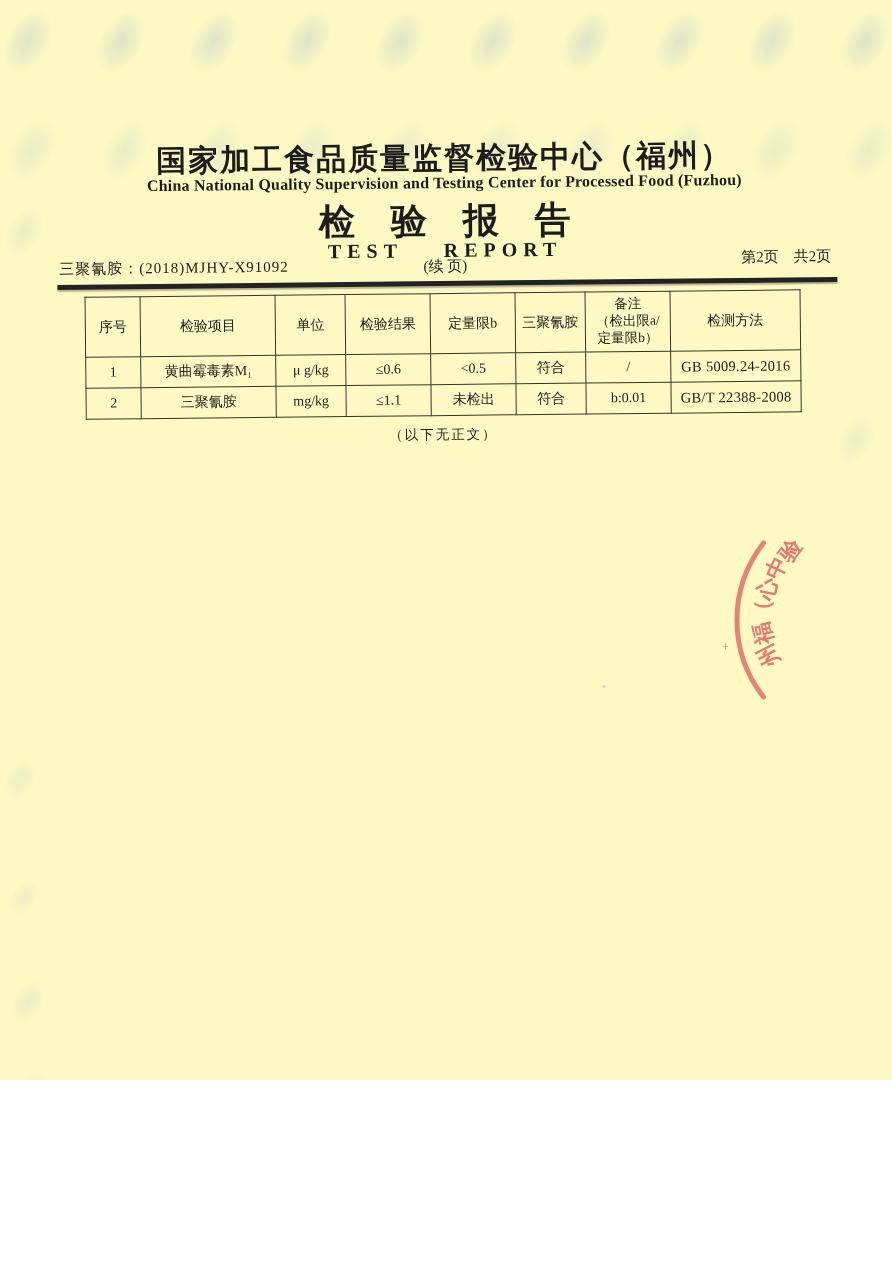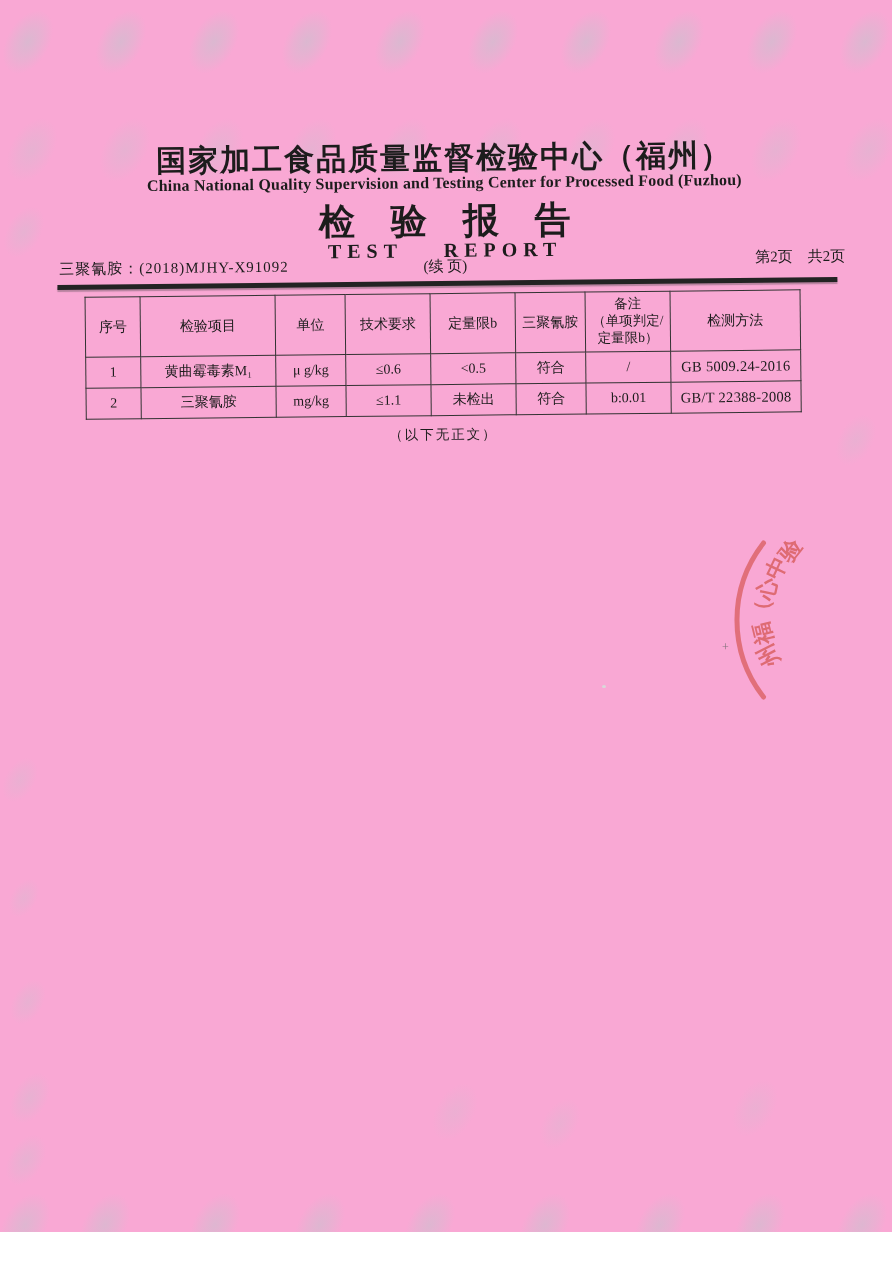--- a/index.html
+++ b/index.html
@@ -1,20 +1,20 @@
 <!DOCTYPE html>
 <html><head>
 <meta charset="utf-8">
 <style>
   html, body { margin: 0; padding: 0; background: #ffffff; }
   .page {
     position: relative;
     width: 892px;
-    height: 1232px;
-    background: #f9a8d4;
+    height: 1080px;
+    background: #fef9c3;
     overflow: hidden;
     font-family: "Liberation Serif", "DejaVu Serif", serif;
     color: #1c1c1c;
   }
   
   .blob {
     position: absolute;
     width: 42px;
     height: 68px;
     pointer-events: none;
@@ -54,21 +54,21 @@
     left: 0; right: 0; top: 239px;
     text-align: center;
     font-size: 20px;
     font-weight: bold;
     letter-spacing: 6px;
     word-spacing: 30px;
   }
   .meta-row { position: absolute; left: 0; right: 0; top: 254px; height: 24px; font-size: 15px; }
   .report-no { position: absolute; left: 60px; top: 2px; letter-spacing: 1px; }
   .cont-note { position: absolute; left: 0; right: 0; top: 3px; text-align: center; font-size: 15px; }
-  .page-info { position: absolute; right: 46px; top: -3px; font-size: 15px; text-align: right; }
+  .page-info { position: absolute; right: 60px; top: -3px; font-size: 15px; text-align: right; }
   .rule {
     position: absolute;
     left: 58px; top: 281px;
     width: 780px; height: 5px;
     background: #232323;
     box-shadow: 0 2px 1px rgba(60,60,60,0.35);
   }
   table.results {
     position: absolute;
     left: 85px; top: 293px;
@@ -175,25 +175,25 @@
         <col style="width:85px">
           <col style="width:70px">
           <col style="width:85px">
           <col style="width:130px">
       </colgroup>
       <thead>
         <tr>
           <th>序号</th>
           <th>检验项目</th>
           <th>单位</th>
-          <th>技术要求</th>
+          <th>检验结果</th>
           <th>定量限b</th>
           <th>三聚氰胺</th>
           <th class="col-remark">备注
-（单项判定/
+（检出限a/
 定量限b）</th>
           <th>检测方法</th>
         </tr>
       </thead>
       <tbody>
         <tr>
           <td>1</td>
           <td class="cell-item">黄曲霉毒素M₁</td>
           <td>μ g/kg</td>
           <td>≤0.6</td>

